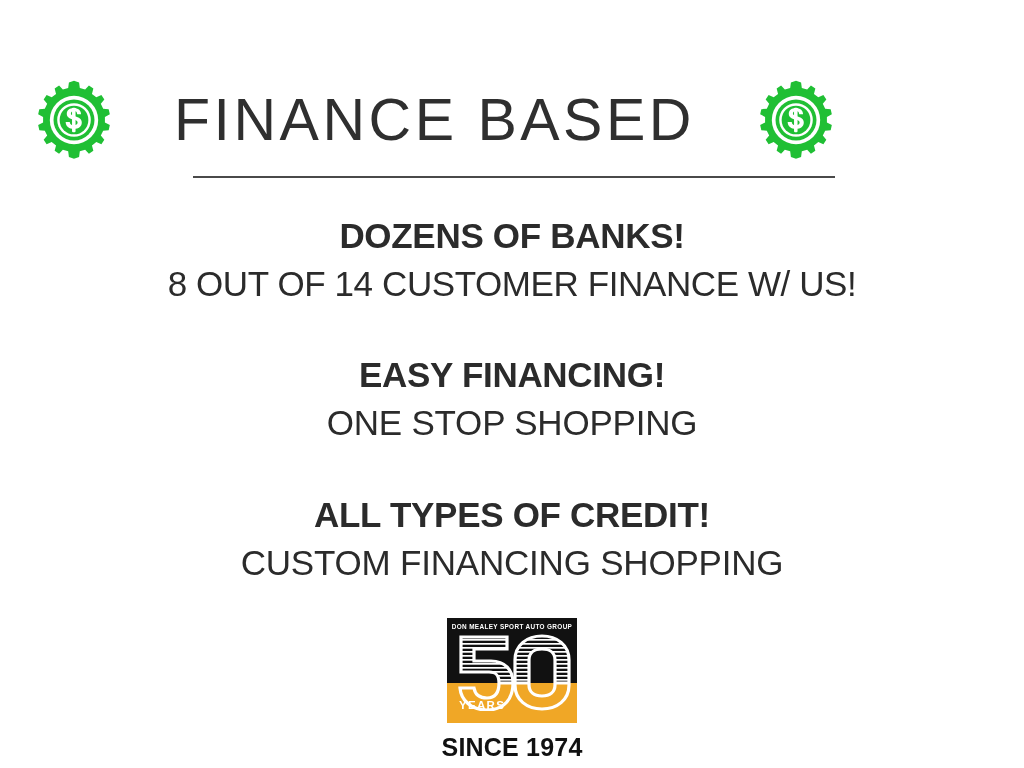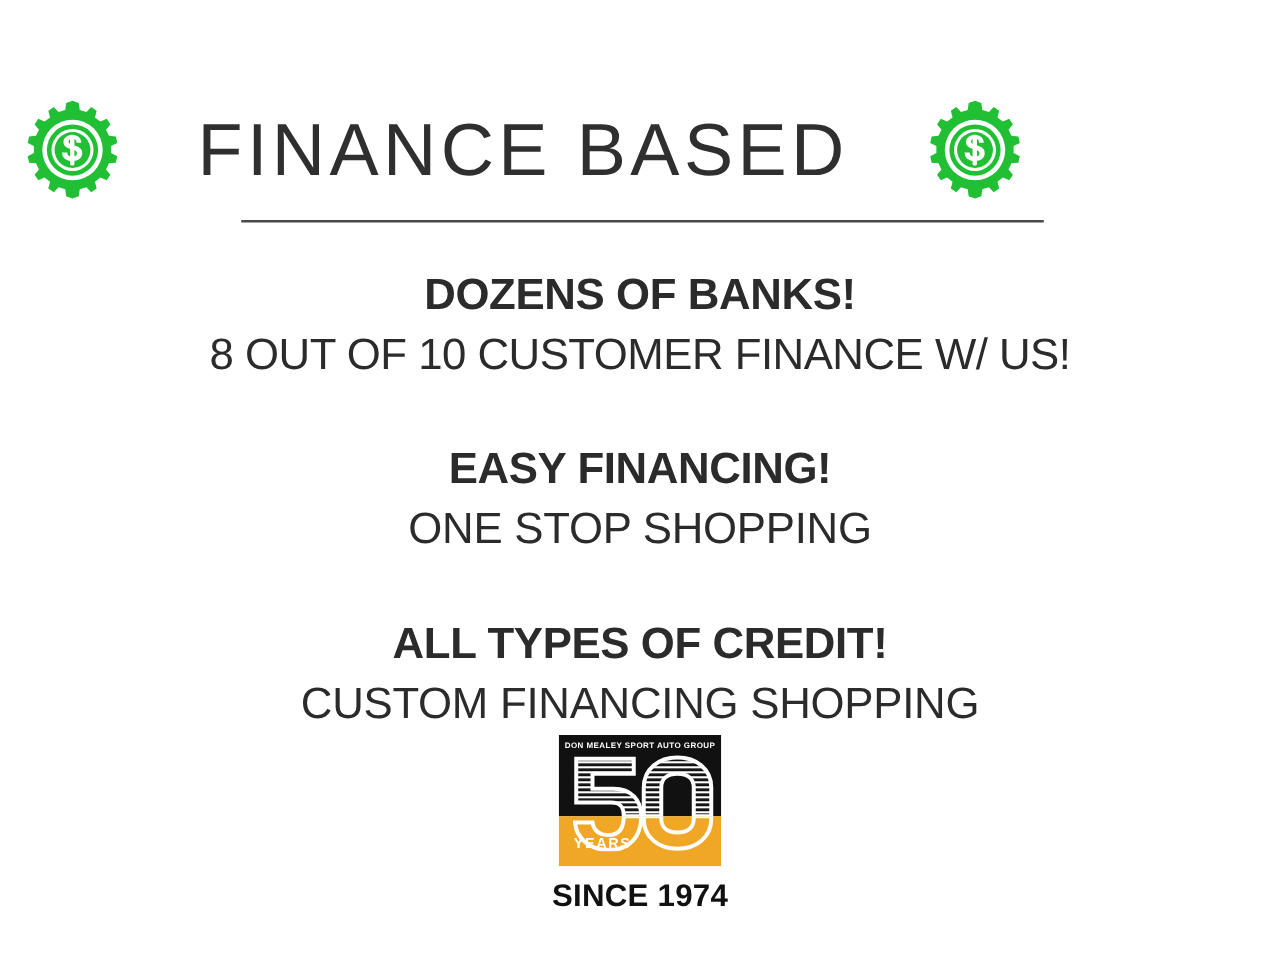--- a/index.html
+++ b/index.html
@@ -21,21 +21,21 @@
     position: absolute;
     inset: 0;
     width: 1024px;
     height: 768px;
     background: #ffffff;
   }
 
   
   .header {
     position: absolute;
-    left: 0;
+    left: 16px;
     top: 70px;
     width: 837px;
     height: 110px;
   }
 
   .header-row {
     display: flex;
     align-items: center;
     justify-content: center;
     height: 100px;
@@ -110,21 +110,21 @@
 
   .line-regular.wide {
     font-size: 35px;
     letter-spacing: -0.4px;
   }
 
   
   .logo-wrap {
     position: absolute;
     left: 0;
-    top: 588px;
+    top: 618px;
     width: 1024px;
     display: flex;
     flex-direction: column;
     align-items: center;
   }
 
   .logo-mark {
     position: relative;
     width: 130px;
     height: 105px;
@@ -322,21 +322,21 @@
 
     </div>
   </div>
 
   <div class="title-rule"></div>
 
   <div class="body-blocks">
 
     <div class="copy-block block-1">
       <div class="line-strong">DOZENS OF BANKS!</div>
-      <div class="line-regular wide">8 OUT OF 10 CUSTOMER FINANCE W/ US!</div>
+      <div class="line-regular wide">8 OUT OF 14 CUSTOMER FINANCE W/ US!</div>
     </div>
 
     <div class="copy-block block-2">
       <div class="line-strong">EASY FINANCING!</div>
       <div class="line-regular">ONE STOP SHOPPING</div>
     </div>
 
     <div class="copy-block block-3">
       <div class="line-strong">ALL TYPES OF CREDIT!</div>
       <div class="line-regular">CUSTOM FINANCING SHOPPING</div>

